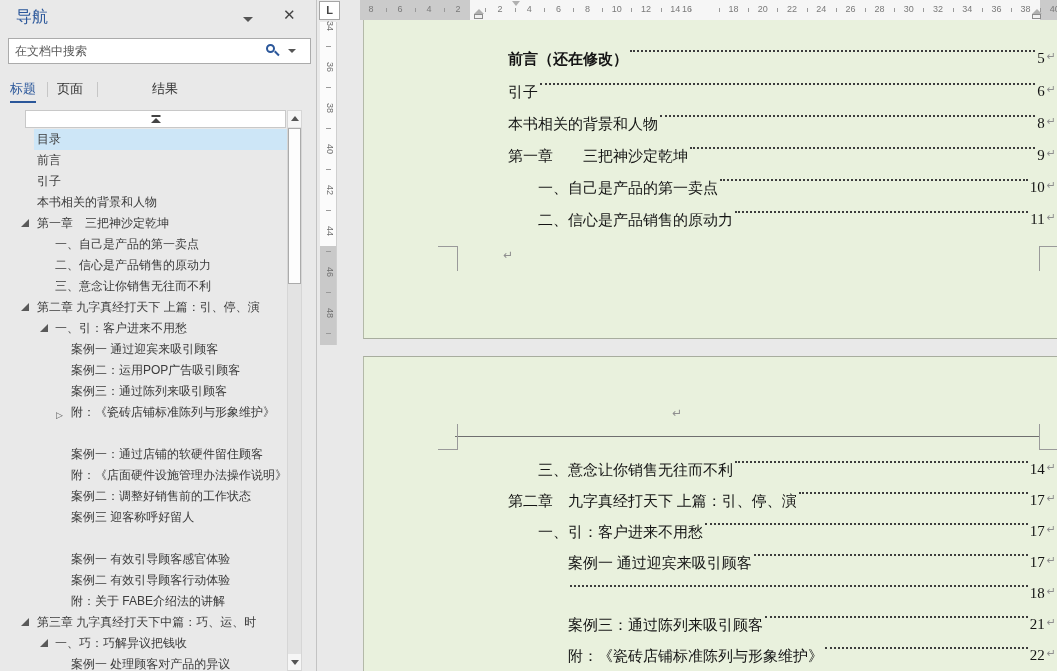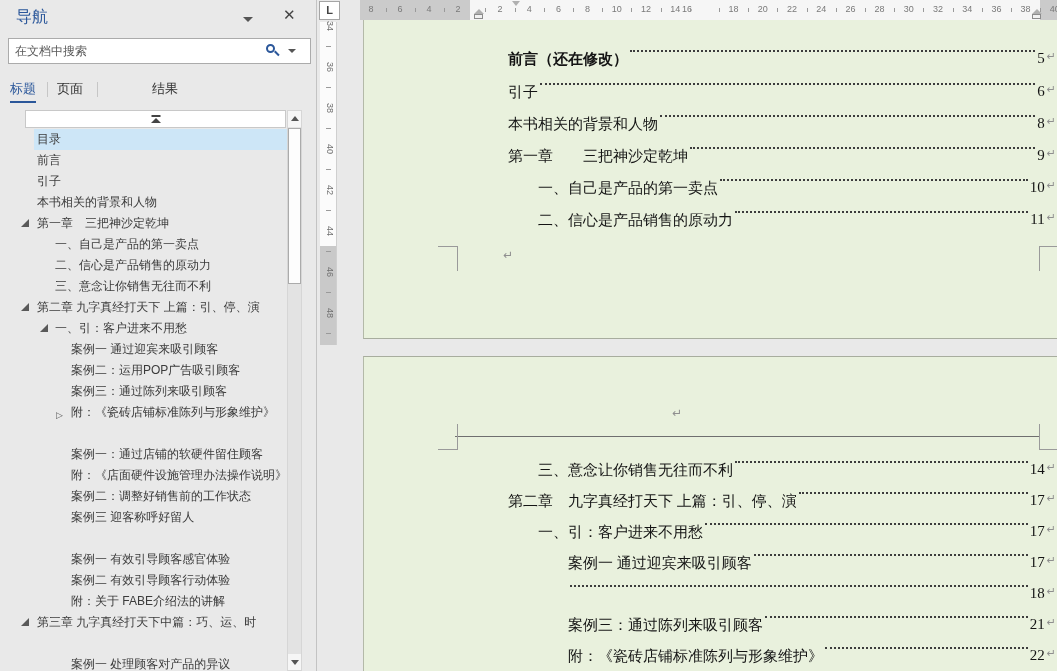--- a/index.html
+++ b/index.html
@@ -118,20 +118,21 @@
         <div class="trow" style="top: 252px; padding-left: 37px;"><span>案例三：通过陈列来吸引顾客</span></div>
         <div class="trow" style="top: 273px; padding-left: 37px;"><span class="tri-col" style="left: 22px; position: absolute;">▷</span><span>附：《瓷砖店铺标准陈列与形象维护》</span></div>
         <div class="trow" style="top: 315px; padding-left: 37px;"><span>案例一：通过店铺的软硬件留住顾客</span></div>
         <div class="trow" style="top: 336px; padding-left: 37px;"><span>附：《店面硬件设施管理办法操作说明》</span></div>
         <div class="trow" style="top: 357px; padding-left: 37px;"><span>案例二：调整好销售前的工作状态</span></div>
         <div class="trow" style="top: 378px; padding-left: 37px;"><span>案例三 迎客称呼好留人</span></div>
         <div class="trow" style="top: 420px; padding-left: 37px;"><span>案例一 有效引导顾客感官体验</span></div>
         <div class="trow" style="top: 441px; padding-left: 37px;"><span>案例二 有效引导顾客行动体验</span></div>
         <div class="trow" style="top: 462px; padding-left: 37px;"><span>附：关于 FABE介绍法的讲解</span></div>
         <div class="trow" style="top: 483px; padding-left: 3px;"><span class="tri-exp" style="left: -13px; position: absolute;"></span><span>第三章 九字真经打天下中篇：巧、运、时</span></div>
+        <div class="trow" style="top: 504px; padding-left: 21px;"><span class="tri-exp" style="left: 6px; position: absolute;"></span><span>一、巧：巧解异议把钱收</span></div>
         <div class="trow" style="top: 525px; padding-left: 37px;"><span>案例一 处理顾客对产品的异议</span></div>
       </div>
     <div id="nav-scroll">
       <div class="sb-btn" style="top:0;">
           <div class="tri-up"></div>
         </div>
       <div id="nav-thumb"></div>
       <div class="sb-btn" style="top:543px;">
           <div class="tri-dn"></div>
         </div>

